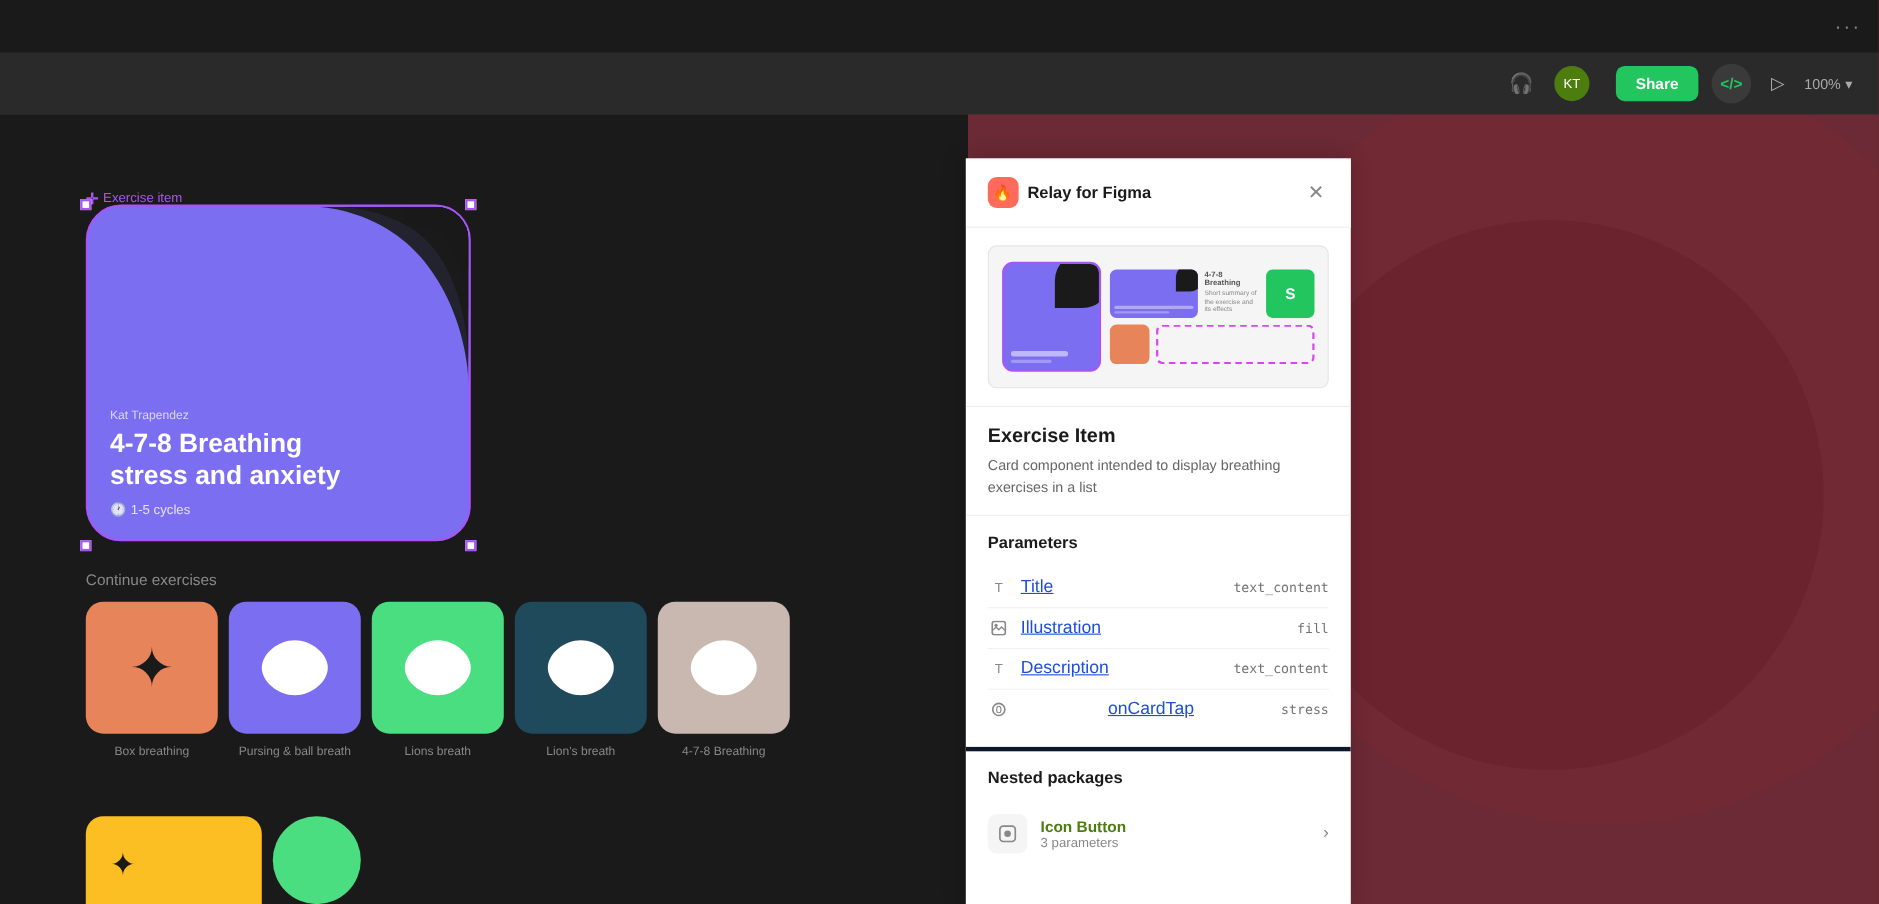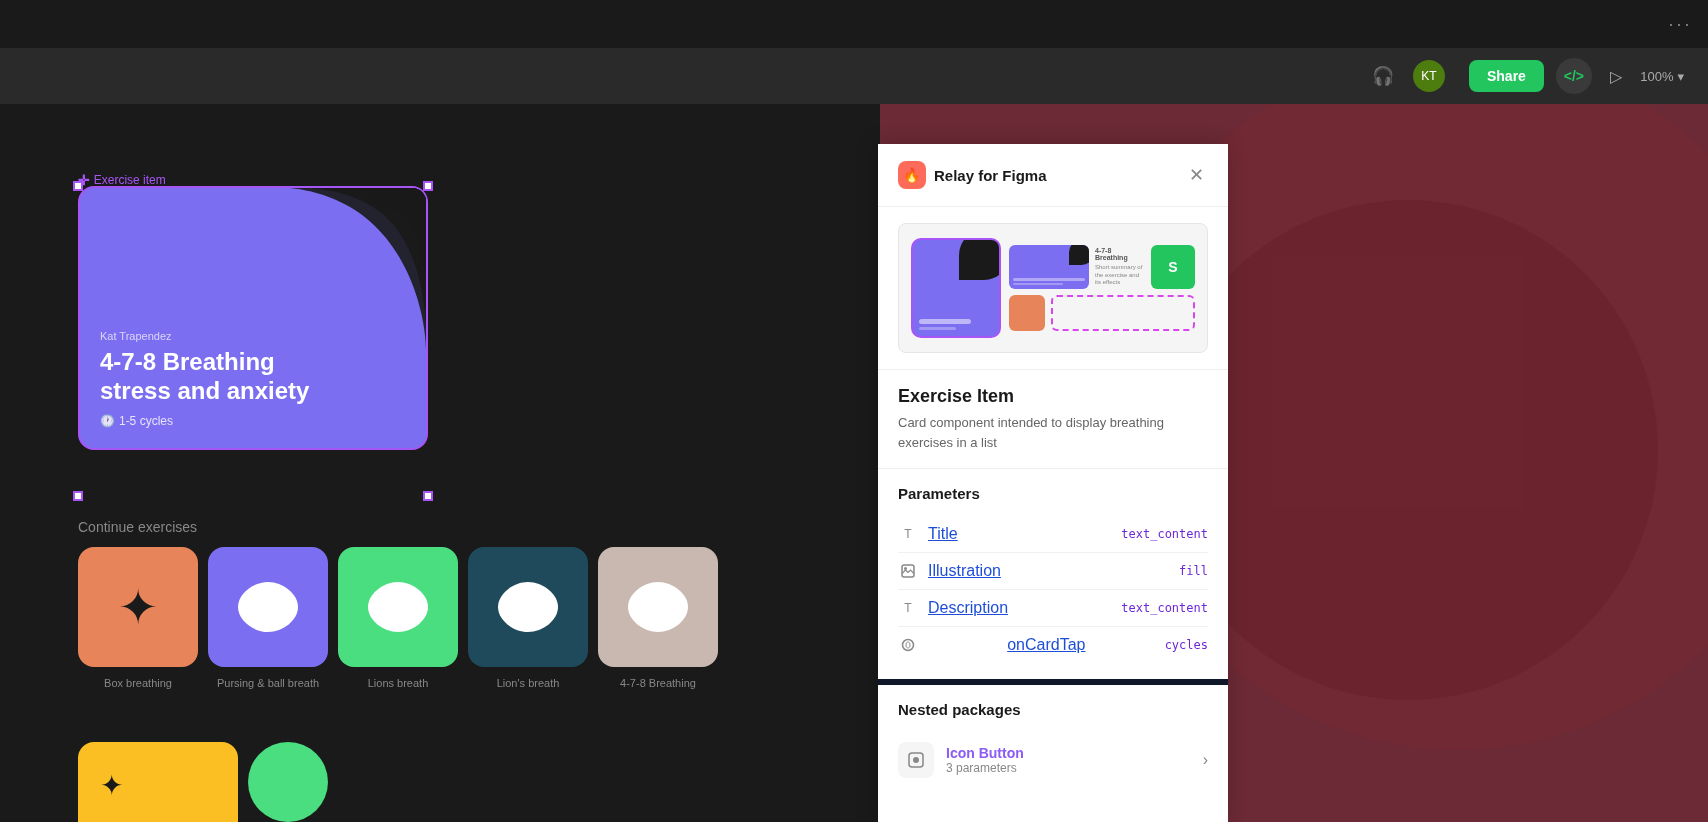--- a/index.html
+++ b/index.html
@@ -130,23 +130,23 @@
       display: flex; align-items: center; gap: 4px;
     }
     .exercise-label-cross {
       font-size: 14px;
       font-weight: 700;
     }
 
     .exercise-card-selected {
       position: absolute;
       top: 82px; left: 78px;
-      width: 350px; height: 264px;
+      width: 350px; height: 306px;
       background: #7c6ef0;
-      border-radius: 16px;
+      border-radius: 32px;
       border: 2px solid #a855f7;
       overflow: hidden;
       display: flex;
       flex-direction: column;
       justify-content: flex-end;
     }
 
     
     .selection-handle {
       position: absolute;
@@ -387,21 +387,21 @@
     }
     .component-desc {
       font-size: 13px;
       color: #666;
       line-height: 1.5;
     }
 
     
     .params-section {
       padding: 16px 20px;
-      border-bottom: 6px solid #0f172a;
+      border-bottom: 4px solid #0f172a;
     }
     .section-title {
       font-size: 15px;
       font-weight: 700;
       color: #1a1a1a;
       margin-bottom: 14px;
     }
     .param-row {
       display: flex;
       align-items: center;
@@ -418,21 +418,21 @@
       flex-shrink: 0;
     }
     .param-name {
       flex: 1;
       font-size: 16px;
       color: #1d4ed8;
       text-decoration: underline;
     }
     .param-type {
       font-size: 12px;
-      color: #6d28d9;
+      color: #737373;
       font-family: monospace;
     }
 
     
     .nested-section {
       padding: 16px 20px;
     }
     .nested-item {
       display: flex;
       align-items: center;
@@ -447,21 +447,21 @@
       display: flex; align-items: center; justify-content: center;
       font-size: 14px;
       color: #888;
     }
     .nested-info {
       flex: 1;
     }
     .nested-name {
       font-size: 14px;
       font-weight: 600;
-      color: #8b5cf6;
+      color: #4d7c0f;
     }
     .nested-params {
       font-size: 12px;
       color: #888;
     }
     .nested-chevron {
       color: #888;
       font-size: 16px;
     }
 
@@ -677,21 +677,21 @@
     </div>
 
     <div class="param-row">
       <div class="param-icon">
         <svg width="14" height="14" viewBox="0 0 14 14" fill="none" xmlns="http://www.w3.org/2000/svg">
           <circle cx="7" cy="7" r="5.5" stroke="#888" stroke-width="1.5"></circle>
           <path d="M5 7 C5 5 6 4 7 4 C8 4 9 5 9 7 C9 9 8 10 7 10 C6 10 5 9 5 7Z" stroke="#888" stroke-width="1"></path>
         </svg>
       </div>
       <span class="param-name">onCardTap</span>
-      <span class="param-type">cycles</span>
+      <span class="param-type">stress</span>
     </div>
   </div>
 
   <div class="nested-section">
     <div class="section-title">Nested packages</div>
 
     <div class="nested-item">
       <div class="nested-icon">
         <svg width="18" height="18" viewBox="0 0 18 18" fill="none" xmlns="http://www.w3.org/2000/svg">
           <rect x="2" y="2" width="14" height="14" rx="3" stroke="#888" stroke-width="1.5"></rect>

